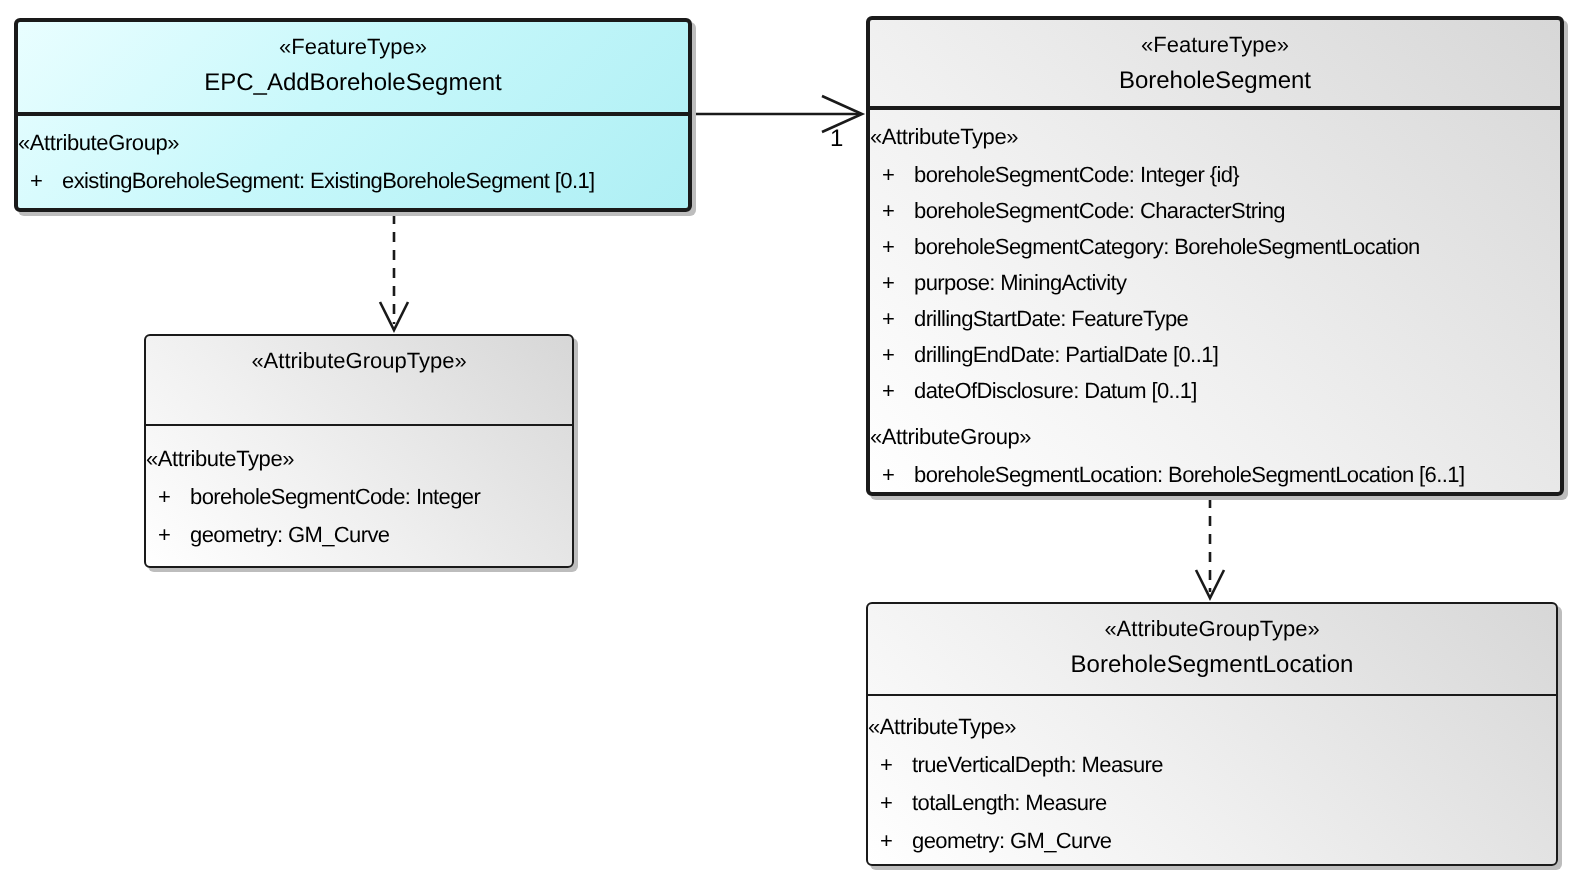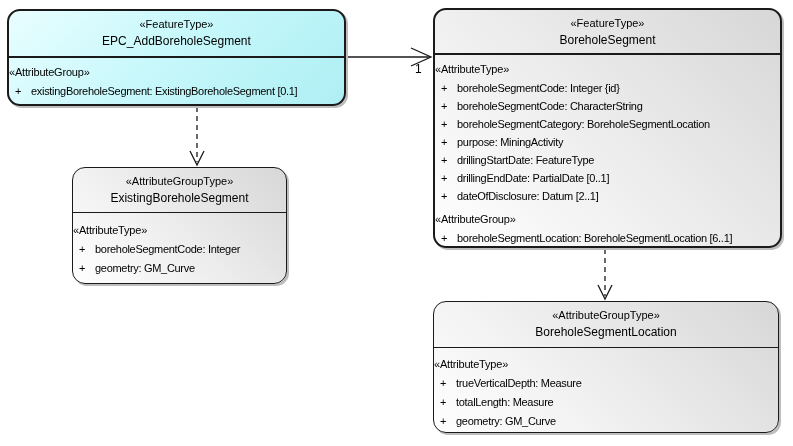--- a/index.html
+++ b/index.html
@@ -11,21 +11,21 @@
   #canvas {
     position: relative;
     width: 793px;
     height: 446px;
     background: #ffffff;
     overflow: hidden;
   }
   .uml-box {
     position: absolute;
     border: 1px solid #1a1a1a;
-    border-radius: 13px;
+    border-radius: 3px;
     box-shadow: 2px 2px 0 #bdbdbd;
     box-sizing: border-box;
     color: #000000;
   }
   .uml-box.thick { border-width: 2px; }
   .uml-box.feature {
     background: linear-gradient(135deg, #e9feff 0%, #c8f8fb 45%, #aeeff4 100%);
   }
   .uml-box.grouptype {
     background: linear-gradient(45deg, #ffffff 0%, #f0f0f0 40%, #d7d7d7 100%);
@@ -147,34 +147,33 @@
       <div class="attr-row">
         <span class="attr-vis">+</span>
         <span class="attr-text">drillingStartDate: FeatureType</span>
       </div>
       <div class="attr-row">
         <span class="attr-vis">+</span>
         <span class="attr-text">drillingEndDate: PartialDate [0..1]</span>
       </div>
       <div class="attr-row">
         <span class="attr-vis">+</span>
-        <span class="attr-text">dateOfDisclosure: Datum [2..1]</span>
+        <span class="attr-text">dateOfDisclosure: Datum [0..1]</span>
       </div>
       <div class="stereo-row gap">«AttributeGroup»</div>
       <div class="attr-row">
         <span class="attr-vis">+</span>
         <span class="attr-text">boreholeSegmentLocation: BoreholeSegmentLocation [6..1]</span>
       </div>
     </div>
   </div>
 
   <div class="uml-box grouptype" style="left:72px; top:167px; width:215px; height:117px;">
     <div class="uml-header" style="height:45px;">
       <div class="stereotype-line">«AttributeGroupType»</div>
-      <div class="name-line">ExistingBoreholeSegment</div>
     </div>
     <div class="uml-body" style="padding-top:8px;">
       <div class="stereo-row">«AttributeType»</div>
       <div class="attr-row" style="line-height:19px;">
         <span class="attr-vis">+</span>
         <span class="attr-text">boreholeSegmentCode: Integer</span>
       </div>
       <div class="attr-row" style="line-height:19px;">
         <span class="attr-vis">+</span>
         <span class="attr-text">geometry: GM_Curve</span>

